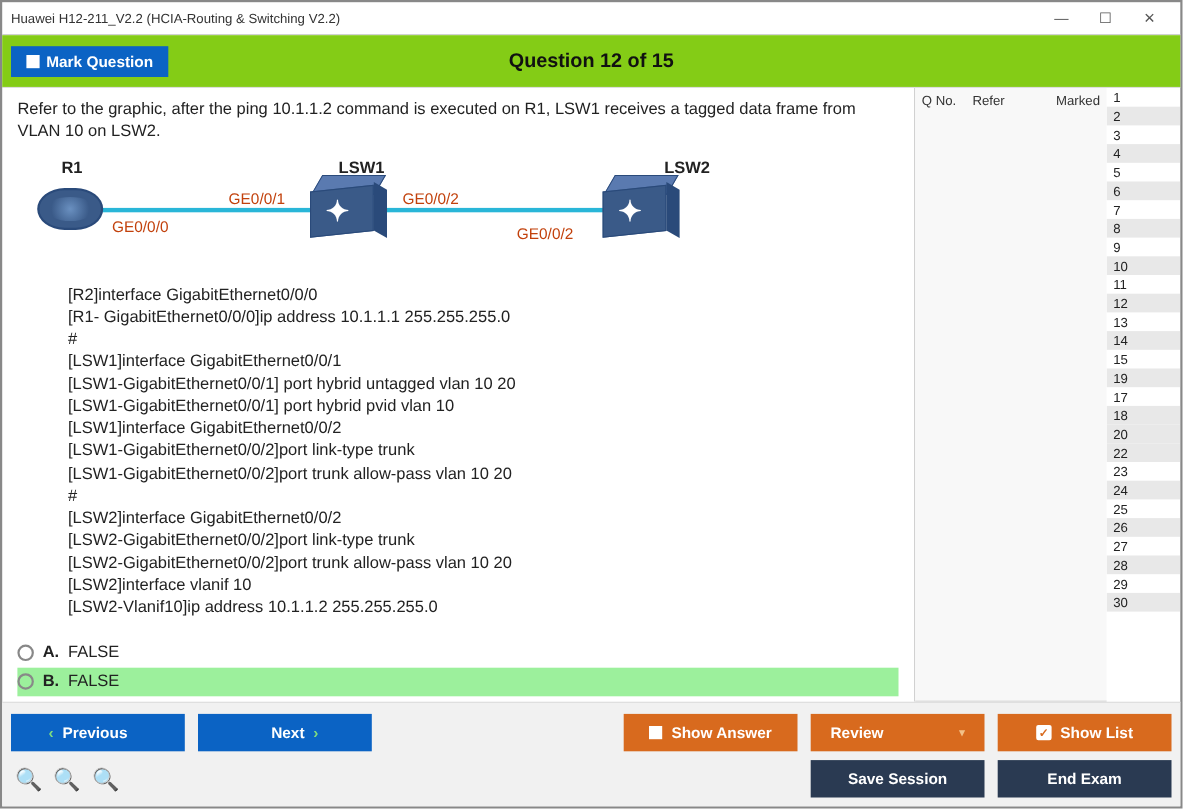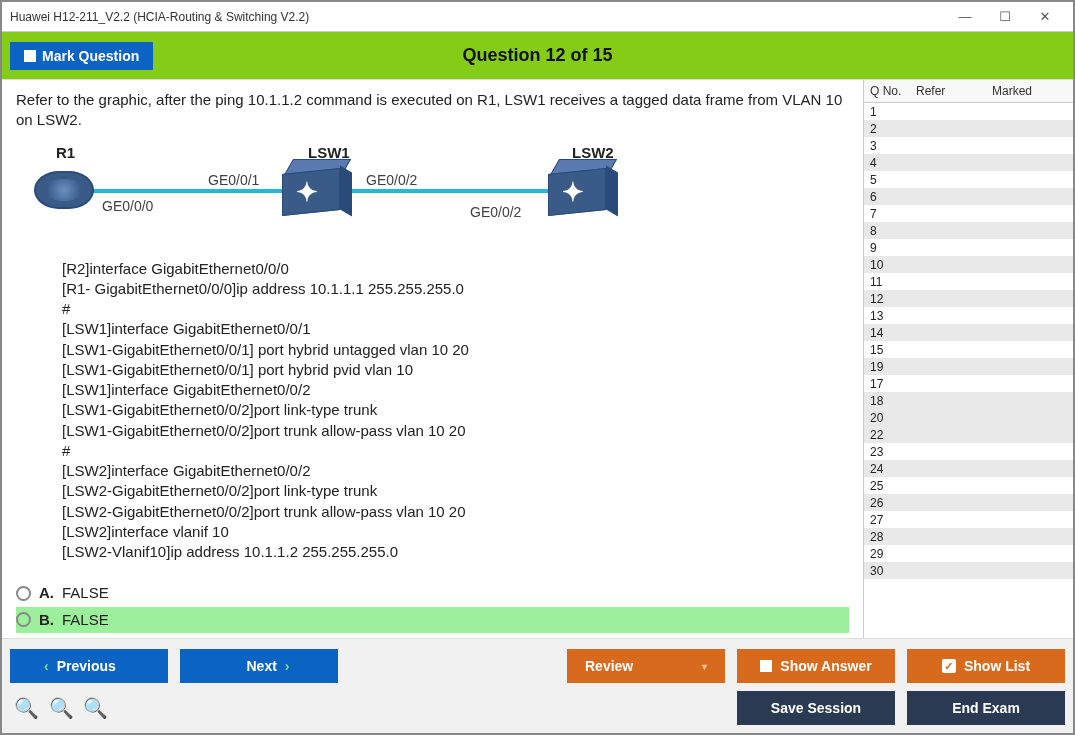--- a/index.html
+++ b/index.html
@@ -18,28 +18,28 @@
 .diagram { position: relative; width: 600px; height: 110px; margin: 8px 0 6px 14px; }
 .dev-label { position: absolute; font-weight: bold; font-size: 15px; }
 .router { position: absolute; width: 60px; height: 38px; background: #3a5a88; border-radius: 50% / 60%; border: 2px solid #2a4a7a; }
 .router::after { content: ""; position: absolute; inset: 6px; background: radial-gradient(circle, #6a90c0 0%, #3a5a88 70%); border-radius: 50%; }
 .switch { position: absolute; width: 70px; height: 60px; }
 .switch-body { position: absolute; top: 12px; left: 0; width: 58px; height: 42px; background: #3a5a88; border: 1px solid #2a4a7a; transform: skewY(-6deg); }
 .switch-top { position: absolute; top: 0; left: 6px; width: 58px; height: 18px; background: #5a7ab0; border: 1px solid #2a4a7a; transform: skewX(-30deg); }
 .switch-side { position: absolute; top: 10px; left: 58px; width: 12px; height: 44px; background: #2a4a7a; transform: skewY(30deg); }
 .switch-cross { position: absolute; top: 20px; left: 14px; color: #fff; font-size: 26px; font-weight: bold; line-height: 1; pointer-events: none; }
 .link { position: absolute; height: 4px; background: #29b6d8; }
-.iface-label { position: absolute; font-size: 14px; color: #404040; }
+.iface-label { position: absolute; font-size: 14px; color: #c2410c; }
 .config-block { margin-left: 46px; font-size: 15px; line-height: 1.35; white-space: pre-line; }
 .options { margin-top: 18px; }
 .opt-row { display: flex; align-items: center; gap: 8px; padding: 3px 0; font-size: 15px; }
 .opt-row.highlight { background: #9cf09c; }
 .radio { width: 15px; height: 15px; border: 2px solid #888; border-radius: 50%; flex-shrink: 0; display: inline-block; }
 .opt-letter { font-weight: bold; }
-.side-panel { width: 210px; border-left: 1px solid #ccc; display: flex; flex-direction: column; font-size: 12px; justify-content: space-between; }
+.side-panel { width: 242px; border-left: 1px solid #ccc; display: flex; font-size: 12px; justify-content: space-between; }
 .side-header { display: flex; border-bottom: 1px solid #ccc; background: #f8f8f8; padding: 4px 6px; font-weight: normal; color: #333; }
 .side-header > div:nth-child(1){ width: 46px; }
 .side-header > div:nth-child(2){ width: 76px; }
 .side-header > div:nth-child(3){ flex: 1; }
 .qlist { flex: 1; overflow-y: auto; }
 .qrow { display: flex; padding: 0 6px; height: 17px; align-items: center; border-bottom: 0; color: #222; cursor: pointer; }
 .qrow.even { background: #e8e8e8; }
 .qrow > div:nth-child(1){ width: 46px; }
 .bottom-bar { background: #f1f1f1; padding: 10px 8px 8px 8px; display: flex; flex-direction: column; gap: 8px; border-top: 1px solid #ddd; }
 .btn-row { display: flex; gap: 12px; align-items: center; }
@@ -74,21 +74,21 @@
     <div class="question-title">Question 12 of 15</div>
   </div>
 
   <div class="main-area">
     <div class="content">
       <div class="question-text">Refer to the graphic, after the ping 10.1.1.2 command is executed on R1, LSW1 receives a tagged data frame from VLAN 10 on LSW2.</div>
 
       <div class="diagram">
         <div class="dev-label" style="top:0;left:26px">R1</div>
         <div class="dev-label" style="top:0;left:278px">LSW1</div>
-        <div class="dev-label" style="top:0;left:542px">LSW2</div>
+        <div class="dev-label" style="top:0;left:574px">LSW2</div>
 
         <div class="link" style="top:46px;left:58px;width:200px"></div>
         <div class="link" style="top:46px;left:316px;width:208px"></div>
 
         <div class="router" style="top:28px;left:4px"></div>
         <div class="switch" style="top:16px;left:252px">
           <div class="switch-top"></div>
             <div class="switch-body"></div>
             <div class="switch-side"></div>
             <div class="switch-cross">✦</div>
@@ -237,27 +237,27 @@
         <span class="chev">‹</span>
         <span>Previous</span>
         <span style="width:10px"></span>
       </button>
       <button class="btn btn-blue">
         <span style="width:10px"></span>
         <span>Next</span>
         <span class="chev">›</span>
       </button>
       <div class="spacer"></div>
+      <button class="btn btn-orange">
+        <span class="box-icon" style="background:#fff;width:12px;height:12px"></span>
+        <span>Show Answer</span>
+      </button>
       <button class="btn btn-orange review-btn">
         <span>Review</span>
         <span class="chev-down">▾</span>
-      </button>
-      <button class="btn btn-orange">
-        <span class="box-icon" style="background:#fff;width:12px;height:12px"></span>
-        <span>Show Answer</span>
       </button>
       <button class="btn btn-orange">
         <span class="check-icon">✓</span>
         <span>Show List</span>
       </button>
     </div>
     <div class="btn-row">
       <div class="zoom-row">
         <span class="zoom-icon">🔍</span>
         <span class="zoom-icon">🔍</span>

